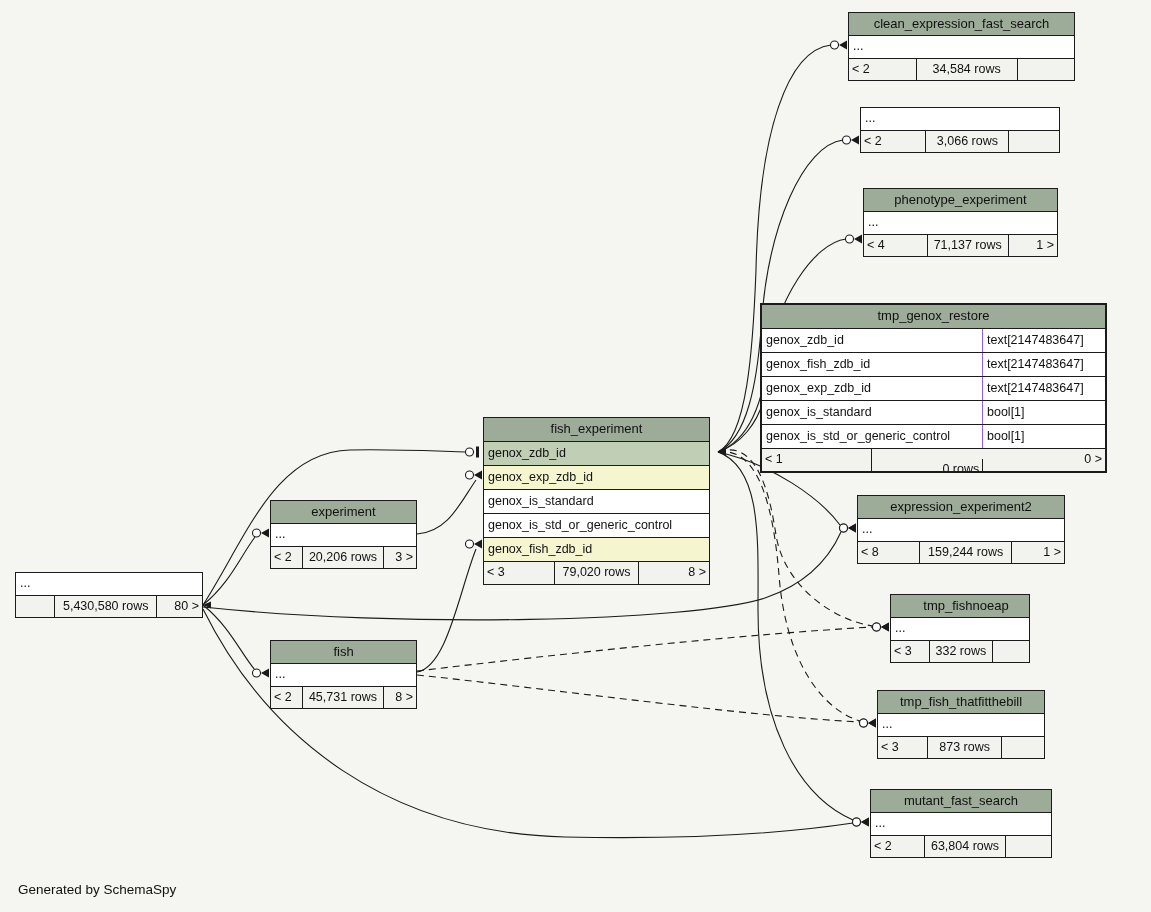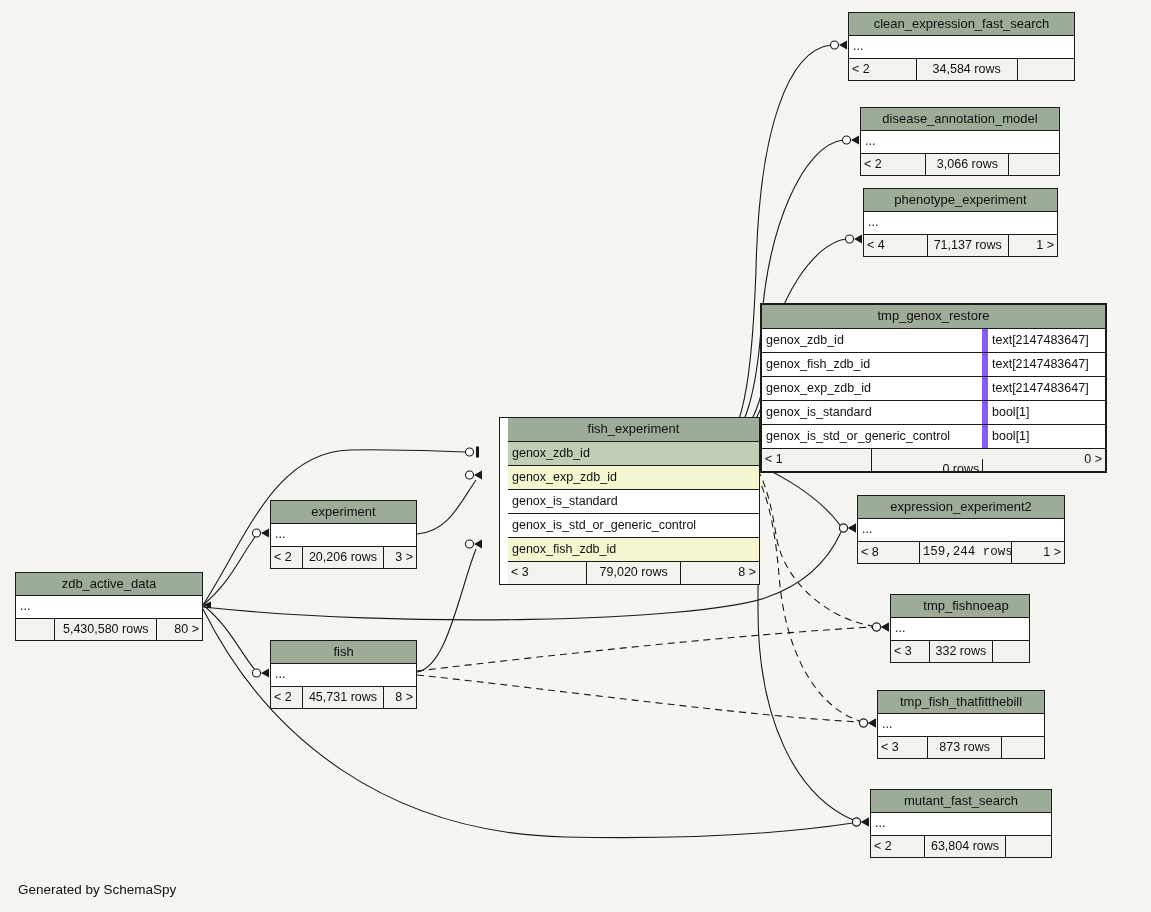--- a/index.html
+++ b/index.html
@@ -30,21 +30,21 @@
   }
   .t-row{
     background:#ffffff;
     border-bottom:1px solid #1b1b1b;
     display:flex;
     overflow:hidden;white-space:nowrap;
   }
   .t-row.pk{background:#c0ceb6;}
   .t-row.fk{background:#f5f6d0;}
   .c-name{padding-left:4px;flex:1 1 auto;overflow:hidden;}
-  .c-type{border-left:6px solid #8b5cf6;padding-left:4px;box-sizing:border-box;flex:0 0 auto;}
+  .c-type{border-left:1px solid #8b5cf6;padding-left:4px;box-sizing:border-box;flex:0 0 auto;}
   .t-footer{
     display:flex;
     background:#f2f2ee;
     overflow:hidden;
   }
   .f-cell{box-sizing:border-box;overflow:hidden;white-space:nowrap;padding:0 3px;}
   .f-cell.parents{border-right:1px solid #1b1b1b;text-align:left;}
   .f-cell.rowcount{border-right:1px solid #1b1b1b;text-align:center;}
   .f-cell.children{text-align:right;}
   .f-cell.num-right{text-align:right;}
@@ -120,21 +120,20 @@
           <span class="c-name">...</span>
         </div>
       </div>
     <div class="t-footer" style="height: 21px; line-height: 20px;">
       <div class="f-cell parents" style="width: 30%;">&lt; 2</div>
       <div class="f-cell rowcount" style="width: 45%;">34,584 rows</div>
       <div class="f-cell children" style="width: 25%;"></div>
     </div>
   </div>
     <div class="db-table" style="left: 860px; top: 107px; width: 200px;">
-    <div class="t-header" style="height: 22px; line-height: 21px;">disease_annotation_model</div>
     <div class="t-body">
         <div class="t-row" style="height: 22px; line-height: 21px;">
           <span class="c-name">...</span>
         </div>
       </div>
     <div class="t-footer" style="height: 21px; line-height: 20px;">
       <div class="f-cell parents" style="width: 33%;">&lt; 2</div>
       <div class="f-cell rowcount" style="width: 42%;">3,066 rows</div>
       <div class="f-cell children" style="width: 25%;"></div>
     </div>
@@ -175,21 +174,21 @@
           <span class="c-name">genox_is_std_or_generic_control</span>
           <span class="c-type" style="width: 123px;">bool[1]</span>
         </div>
       </div>
     <div class="t-footer" style="height: 22px; line-height: 21px;">
       <div class="f-cell parents" style="width: 32%;">&lt; 1</div>
       <div class="f-cell rowcount num-right" style="width: 32.5%; margin-top: 10px;">0 rows</div>
       <div class="f-cell children" style="width: 35.5%;">0 &gt;</div>
     </div>
   </div>
-    <div class="db-table" style="left: 499px; top: 417px; width: 261px; padding-left: 8px;">
+    <div class="db-table" style="left: 483px; top: 417px; width: 227px;">
     <div class="t-header" style="height: 23px; line-height: 22px;">fish_experiment</div>
     <div class="t-body">
         <div class="t-row pk" style="height: 23px; line-height: 22px;">
           <span class="c-name">genox_zdb_id</span>
         </div>
         <div class="t-row fk" style="height: 23px; line-height: 22px;">
           <span class="c-name">genox_exp_zdb_id</span>
         </div>
         <div class="t-row" style="height: 23px; line-height: 22px;">
           <span class="c-name">genox_is_standard</span>
@@ -214,21 +213,20 @@
           <span class="c-name">...</span>
         </div>
       </div>
     <div class="t-footer" style="height: 21px; line-height: 20px;">
       <div class="f-cell parents" style="width: 22%;">&lt; 2</div>
       <div class="f-cell rowcount" style="width: 56%;">20,206 rows</div>
       <div class="f-cell children" style="width: 22%;">3 &gt;</div>
     </div>
   </div>
     <div class="db-table" style="left: 15px; top: 572px; width: 188px;">
-    <div class="t-header" style="height: 22px; line-height: 21px;">zdb_active_data</div>
     <div class="t-body">
         <div class="t-row" style="height: 22px; line-height: 21px;">
           <span class="c-name">...</span>
         </div>
       </div>
     <div class="t-footer" style="height: 21px; line-height: 20px;">
       <div class="f-cell parents" style="width: 21%;"></div>
       <div class="f-cell rowcount" style="width: 55%;">5,430,580 rows</div>
       <div class="f-cell children" style="width: 24%;">80 &gt;</div>
     </div>
@@ -248,21 +246,21 @@
   </div>
     <div class="db-table" style="left: 857px; top: 495px; width: 208px;">
     <div class="t-header" style="height: 22px; line-height: 21px;">expression_experiment2</div>
     <div class="t-body">
         <div class="t-row" style="height: 22px; line-height: 21px;">
           <span class="c-name">...</span>
         </div>
       </div>
     <div class="t-footer" style="height: 21px; line-height: 20px;">
       <div class="f-cell parents" style="width: 30%;">&lt; 8</div>
-      <div class="f-cell rowcount" style="width: 45%; font-family: Liberation Mono, monospace;">159,244 rows</div>
+      <div class="f-cell rowcount" style="width: 45%;">159,244 rows</div>
       <div class="f-cell children" style="width: 25%;">1 &gt;</div>
     </div>
   </div>
     <div class="db-table" style="left: 890px; top: 594px; width: 140px;">
     <div class="t-header" style="height: 22px; line-height: 21px; padding-left: 12px;">tmp_fishnoeap</div>
     <div class="t-body">
         <div class="t-row" style="height: 22px; line-height: 21px;">
           <span class="c-name">...</span>
         </div>
       </div>

